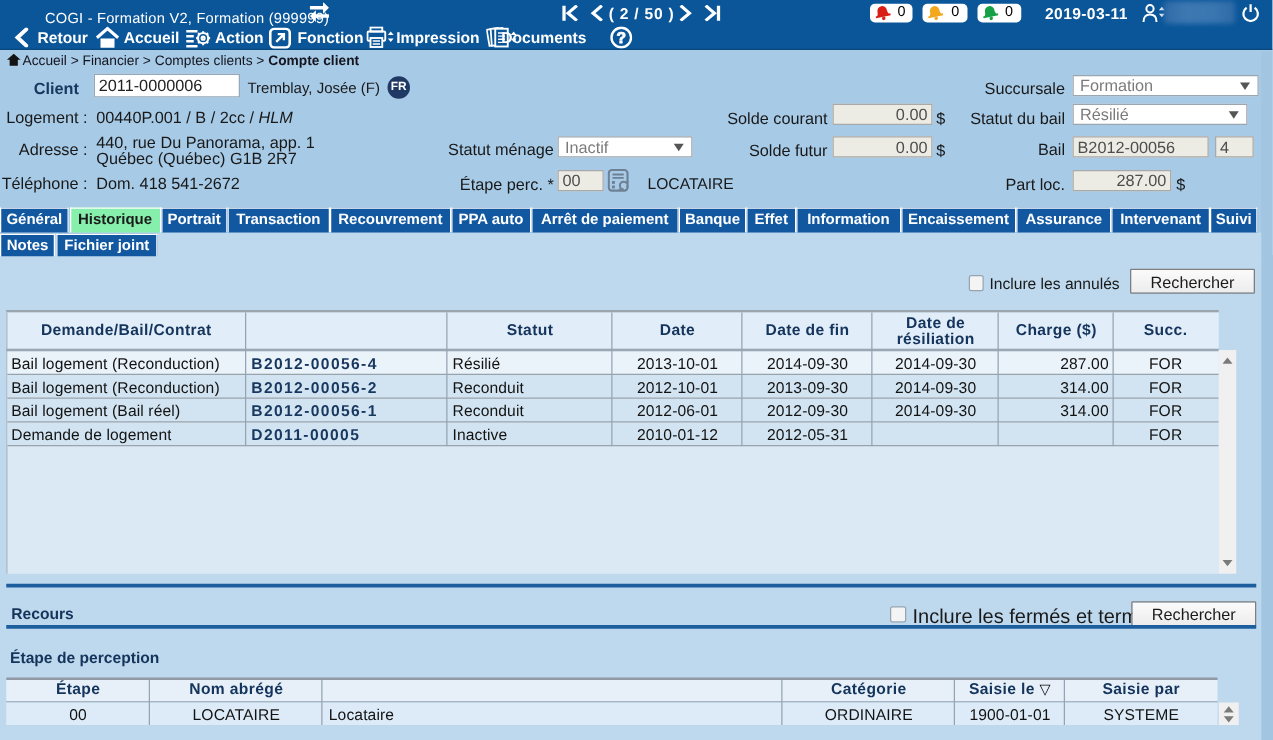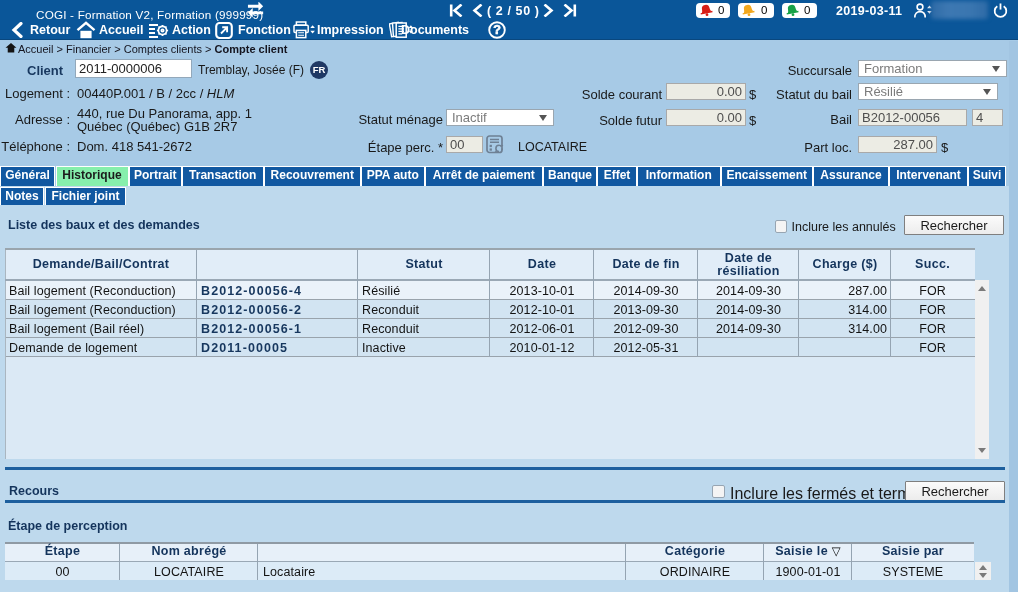--- a/index.html
+++ b/index.html
@@ -214,21 +214,20 @@
 <div class="tab" style="left:597px;width:40px;">Effet</div>
 <div class="tab" style="left:637px;width:83.5px;">Information</div>
 <div class="tab" style="left:720.5px;width:92.5px;">Encaissement</div>
 <div class="tab" style="left:813px;width:76px;">Assurance</div>
 <div class="tab" style="left:889px;width:79px;">Intervenant</div>
 <div class="tab" style="left:968px;width:38px;">Suivi</div>
 <div class="tab tab2" style="left:0px;width:44px;">Notes</div>
 <div class="tab tab2" style="left:45px;width:81px;">Fichier joint</div>
 
 <div class="abs content"></div>
-<div class="abs sechdr" style="left:8px;top:218px;">Liste des baux et des demandes</div>
 <div class="cb" style="left:774.5px;top:220px;"></div>
 <div class="abs lbl" style="left:791.5px;top:219.5px;font-size:12.5px;">Inclure les annulés</div>
 <div class="btn" style="left:904px;top:215px;">Rechercher</div>
 
 <div class="abs" style="left:5px;top:248px;width:970px;height:2px;background:#9aa5ad;"></div>
 <div class="abs" style="left:5px;top:250px;width:970px;height:29px;background:#e1edf8;"></div>
 <div class="abs" style="left:5px;top:279px;width:970px;height:180px;background:#dbe9f5;"></div>
 <div class="abs" style="left:5px;top:250px;width:1px;height:209px;background:#aab6c0;"></div>
 
 <div class="th" style="left:5px;top:250px;width:192px;height:29px;line-height:29px;background:none;">Demande/Bail/Contrat</div>

